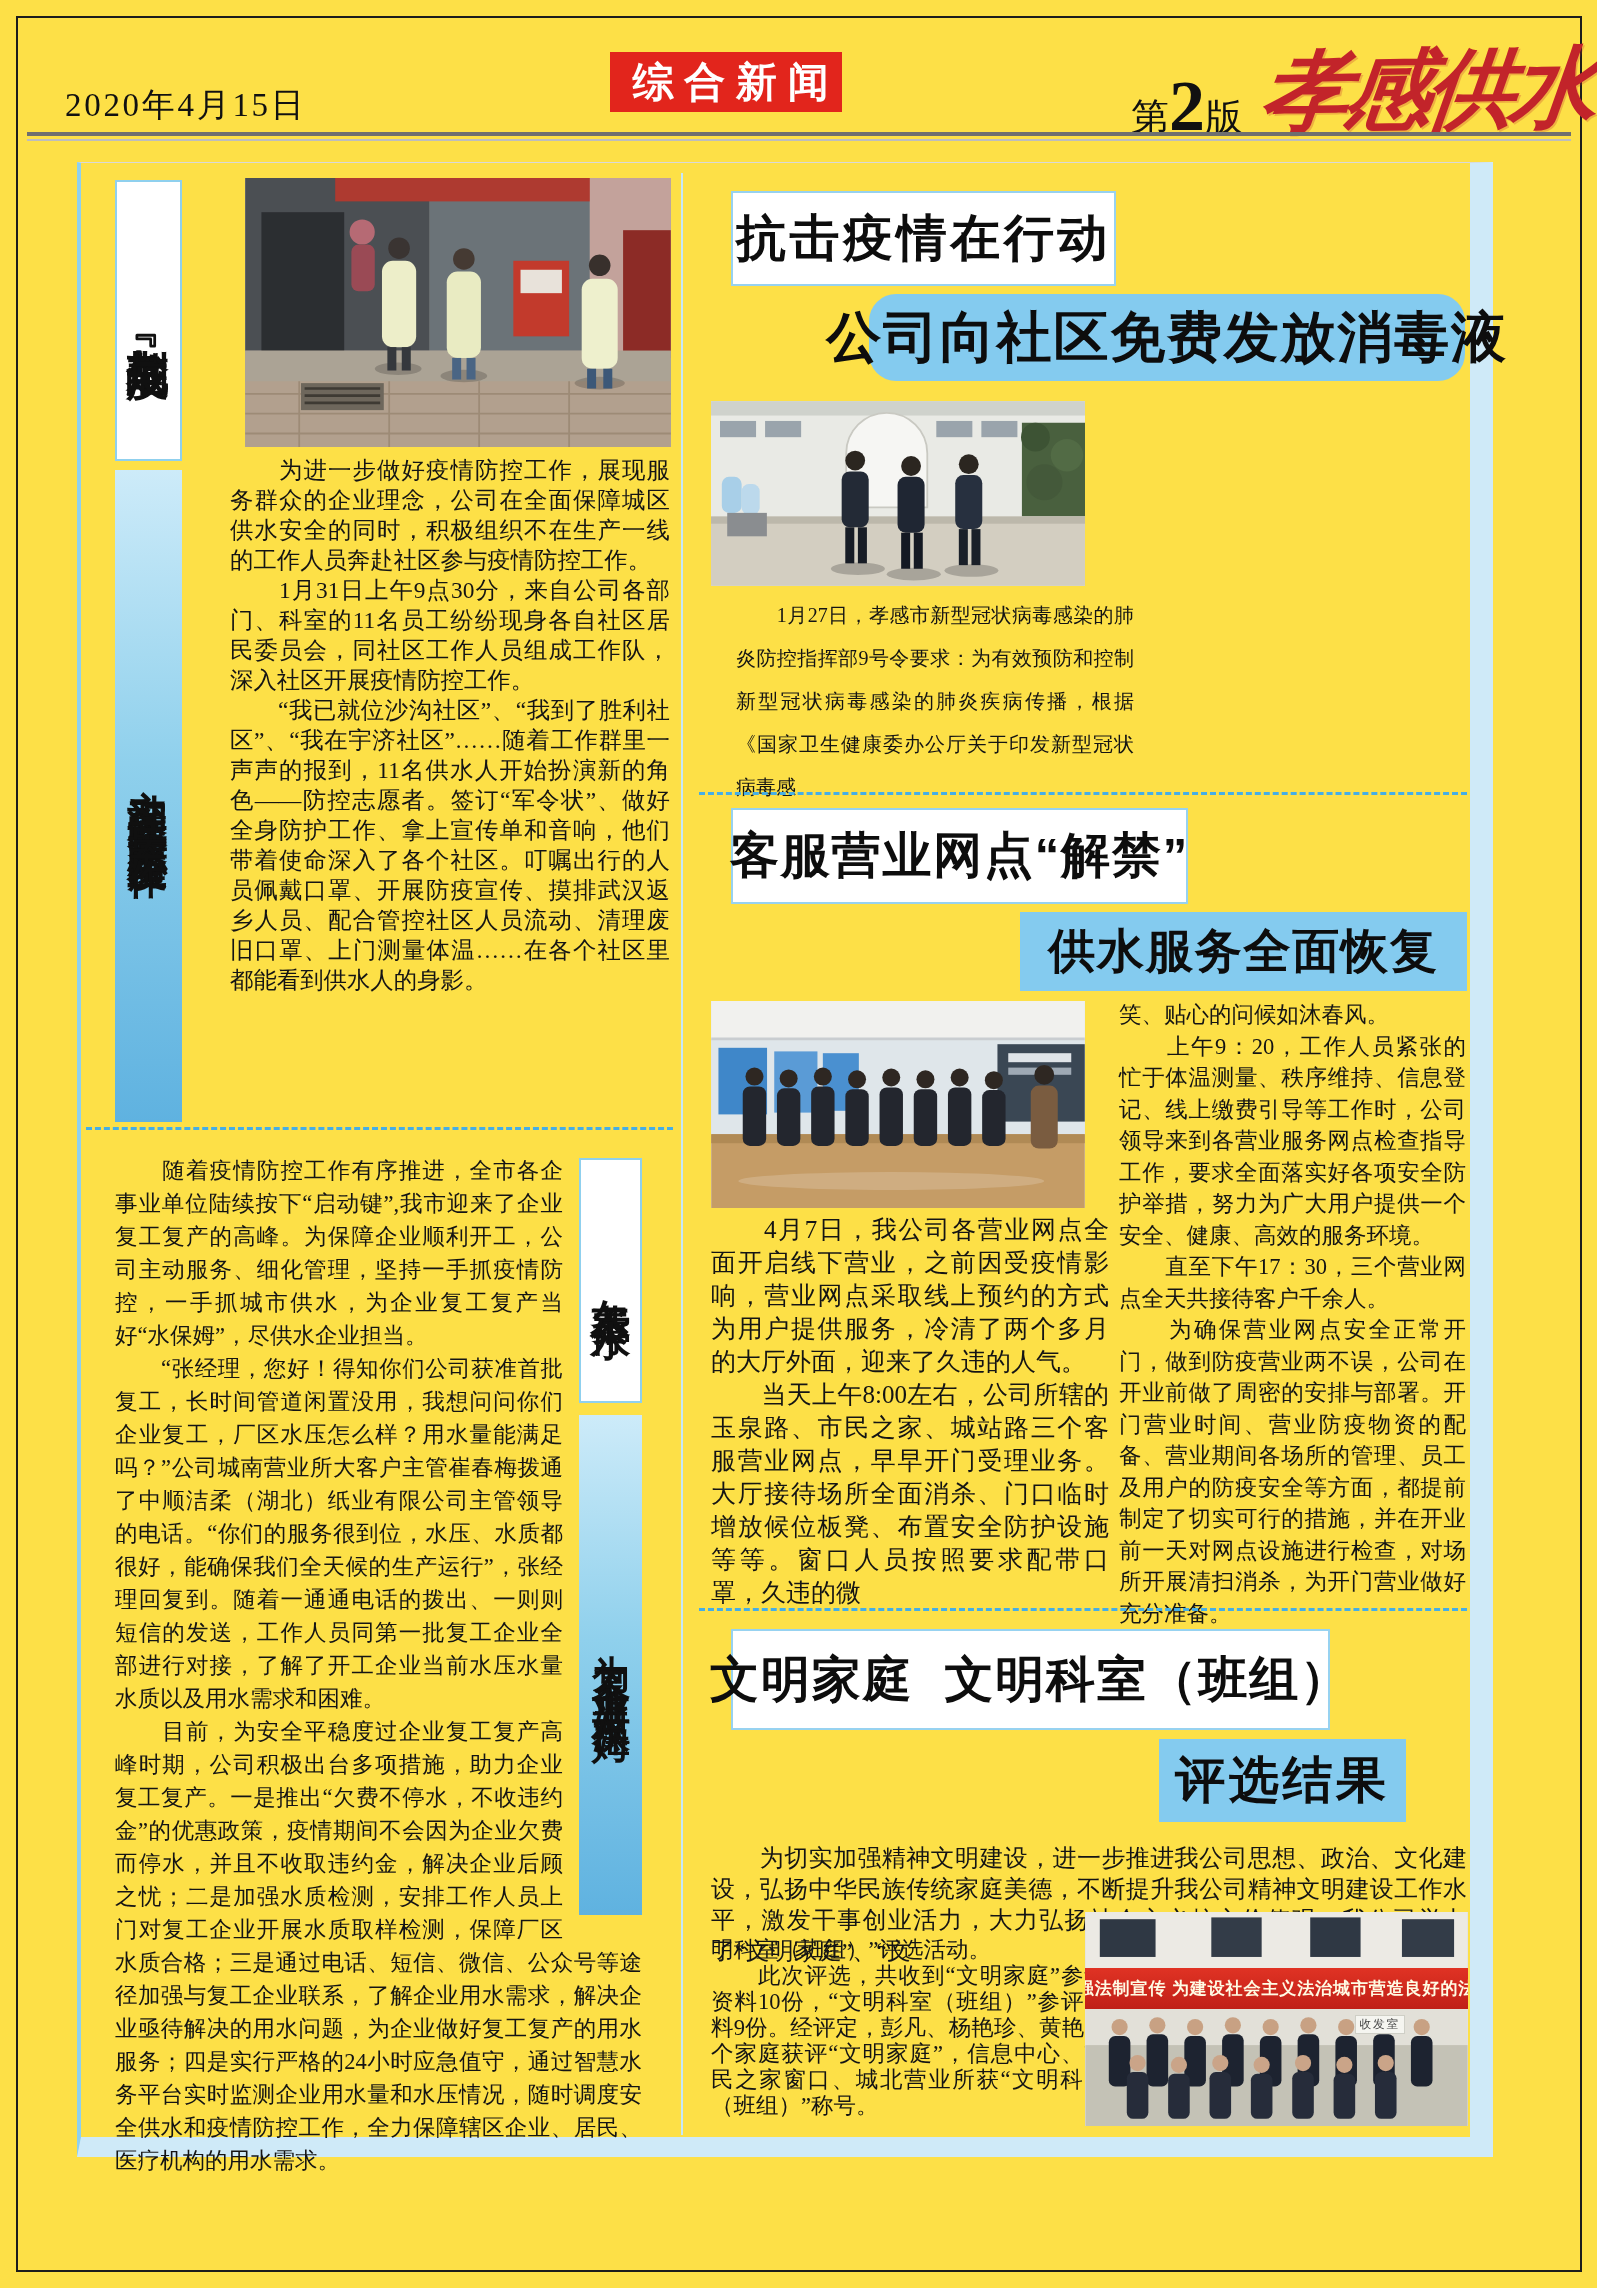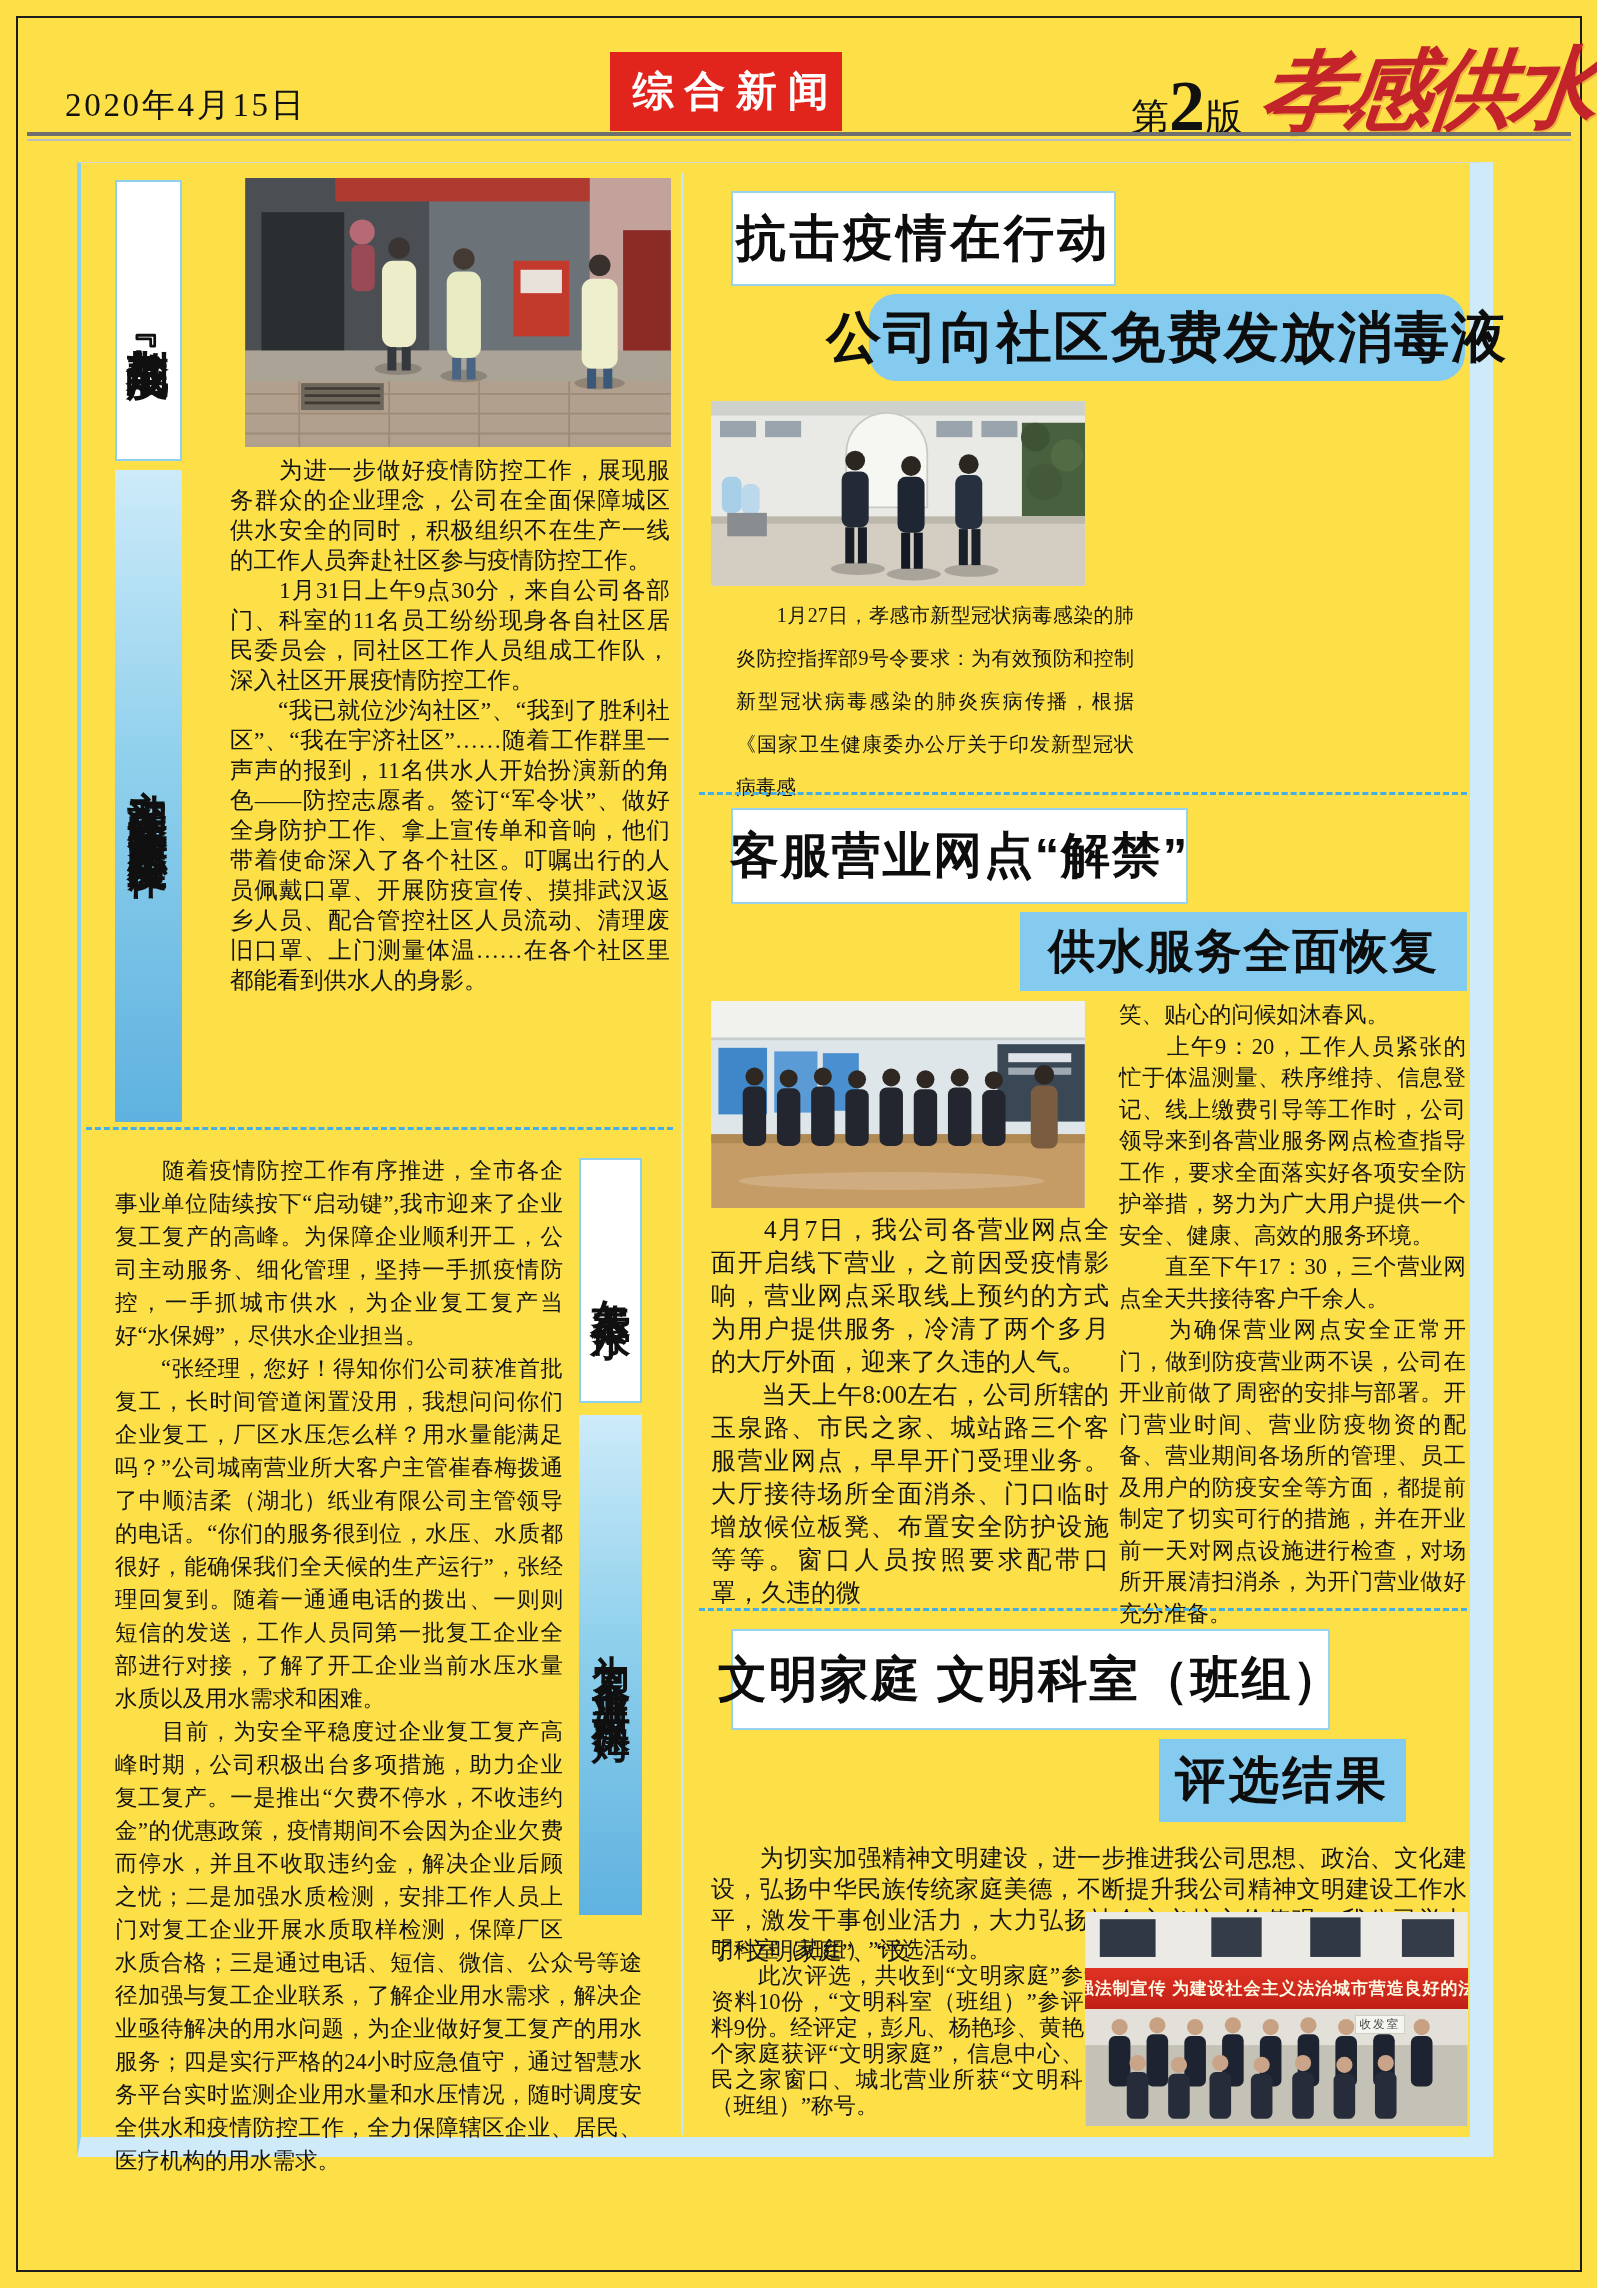--- a/index.html
+++ b/index.html
@@ -2,21 +2,21 @@
 <html style="font-size:14.4px"><head>
 <meta charset="utf-8">
 <style>
   html,body{margin:0;padding:0;background:#e8e8e8;}
   .page{position:relative;width:1598px;height:2288px;background:#fde047;margin:0 auto;
         font-family:"Liberation Serif","DejaVu Serif",serif;color:#1b1b1b;overflow:hidden;}
   .abs{position:absolute;}
   .frame{position:absolute;left:16px;top:16px;right:16px;bottom:16px;border:2.7px solid #1c1c1c;pointer-events:none;}
   
   .date{left:65px;top:83px;font-size:33px;letter-spacing:2.7px;color:#111;}
-  .section-box{left:610px;top:52px;width:232px;height:79px;background:#e2251c;color:#fff;
+  .section-box{left:610px;top:52px;width:232px;height:60px;background:#e2251c;color:#fff;
       display:flex;align-items:center;justify-content:center;font-family:"Liberation Sans","DejaVu Sans",sans-serif;
       font-weight:bold;font-size:41px;letter-spacing:10.8px;padding-left:20px;box-sizing:border-box;}
   .edition{left:1131px;top:70px;display:flex;align-items:baseline;color:#111;}
   .edition .small{font-size:38px;}
   .edition .big{font-size:72px;font-weight:bold;font-family:"Liberation Serif","DejaVu Serif",serif;line-height:1;}
   .masthead{left:1262px;top:31px;width:311px;font-size:88px;font-weight:bold;color:#c2242a;
       font-style:italic;transform:skewX(-7deg) rotate(-1deg);letter-spacing:-5.4px;white-space:nowrap;
       font-family:"Liberation Serif","DejaVu Serif",serif;text-shadow:1.8px 1.8px 0 rgba(194,36,42,.25);}
   .rule-a{left:27px;top:132px;width:1544px;height:3.6px;background:#6f6f6f;}
   .rule-b{left:27px;top:139px;width:1544px;height:1.8px;background:#bdbdbd;}
@@ -253,21 +253,21 @@
   <div class="abs body-text" style="left:1119px;top:999px;width:347px;height:601px;font-size:22.5px;line-height:31.5px;">
 
   <p>笑、贴心的问候如沐春风。</p>
       <p>　　上午9：20，工作人员紧张的忙于体温测量、秩序维持、信息登记、线上缴费引导等工作时，公司领导来到各营业服务网点检查指导工作，要求全面落实好各项安全防护举措，努力为广大用户提供一个安全、健康、高效的服务环境。</p>
       <p>　　直至下午17：30，三个营业网点全天共接待客户千余人。</p>
       <p>　　为确保营业网点安全正常开门，做到防疫营业两不误，公司在开业前做了周密的安排与部署。开门营业时间、营业防疫物资的配备、营业期间各场所的管理、员工及用户的防疫安全等方面，都提前制定了切实可行的措施，并在开业前一天对网点设施进行检查，对场所开展清扫消杀，为开门营业做好充分准备。</p>
     </div>
 
   <div class="abs dashed" style="left:699px;top:1608px;width:768px;"></div>
 
-  <div class="abs kicker" style="left:731px;top:1629px;width:599px;height:101px;font-size:49px;letter-spacing:1.8px;">文明家庭  文明科室（班组）</div>
+  <div class="abs kicker" style="left:731px;top:1629px;width:599px;height:101px;font-size:49px;letter-spacing:1.8px;font-family:Liberation Mono, monospace;">文明家庭  文明科室（班组）</div>
   <div class="abs bluetitle" style="left:1159px;top:1739px;width:247px;height:83px;font-size:50px;letter-spacing:3.6px;">评选结果</div>
 
   <div class="abs body-text" style="left:711px;top:1843px;width:756px;height:94px;font-size:24px;line-height:31px;">
 
   <p>　　为切实加强精神文明建设，进一步推进我公司思想、政治、文化建设，弘扬中华民族传统家庭美德，不断提升我公司精神文明建设工作水平，激发干事创业活力，大力弘扬社会主义核心价值观，我公司举办了“文明家庭”、“文</p>
     </div>
   <div class="abs body-text" style="left:711px;top:1937px;width:396px;height:207px;font-size:22.5px;line-height:26px;">
     
   </div>
   <div class="abs body-text" style="left:711px;top:1937px;width:396px;height:207px;font-size:22.5px;line-height:26px;">

